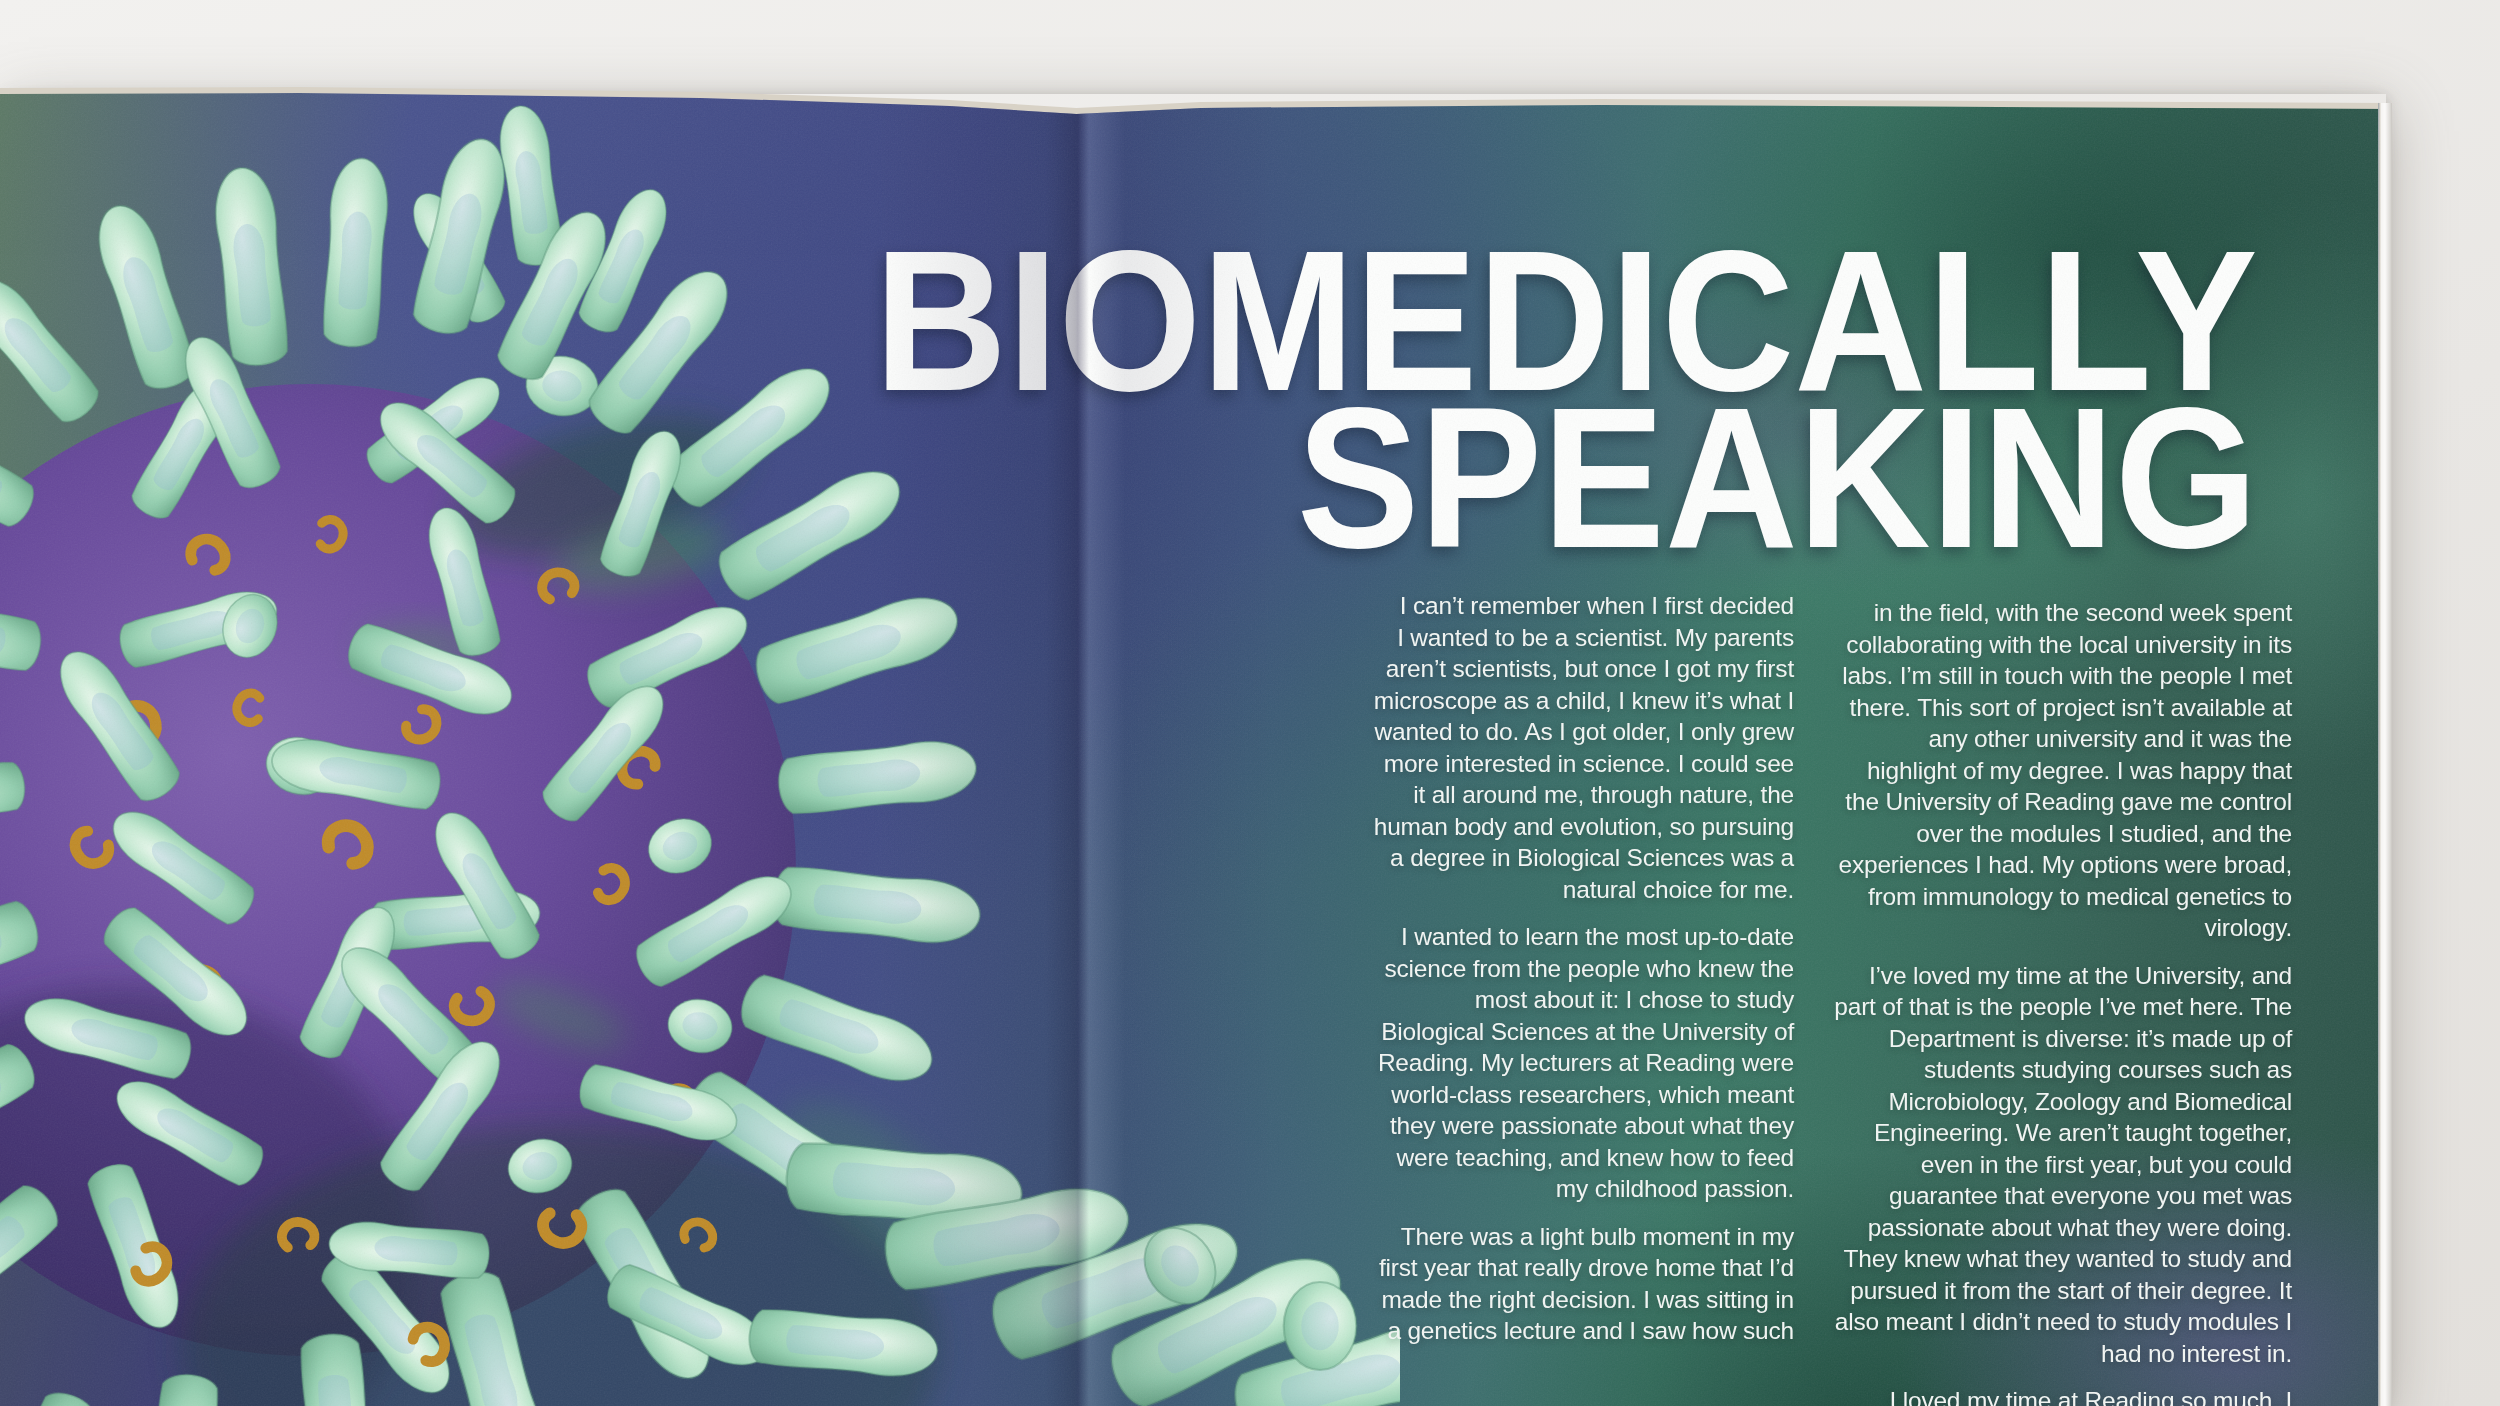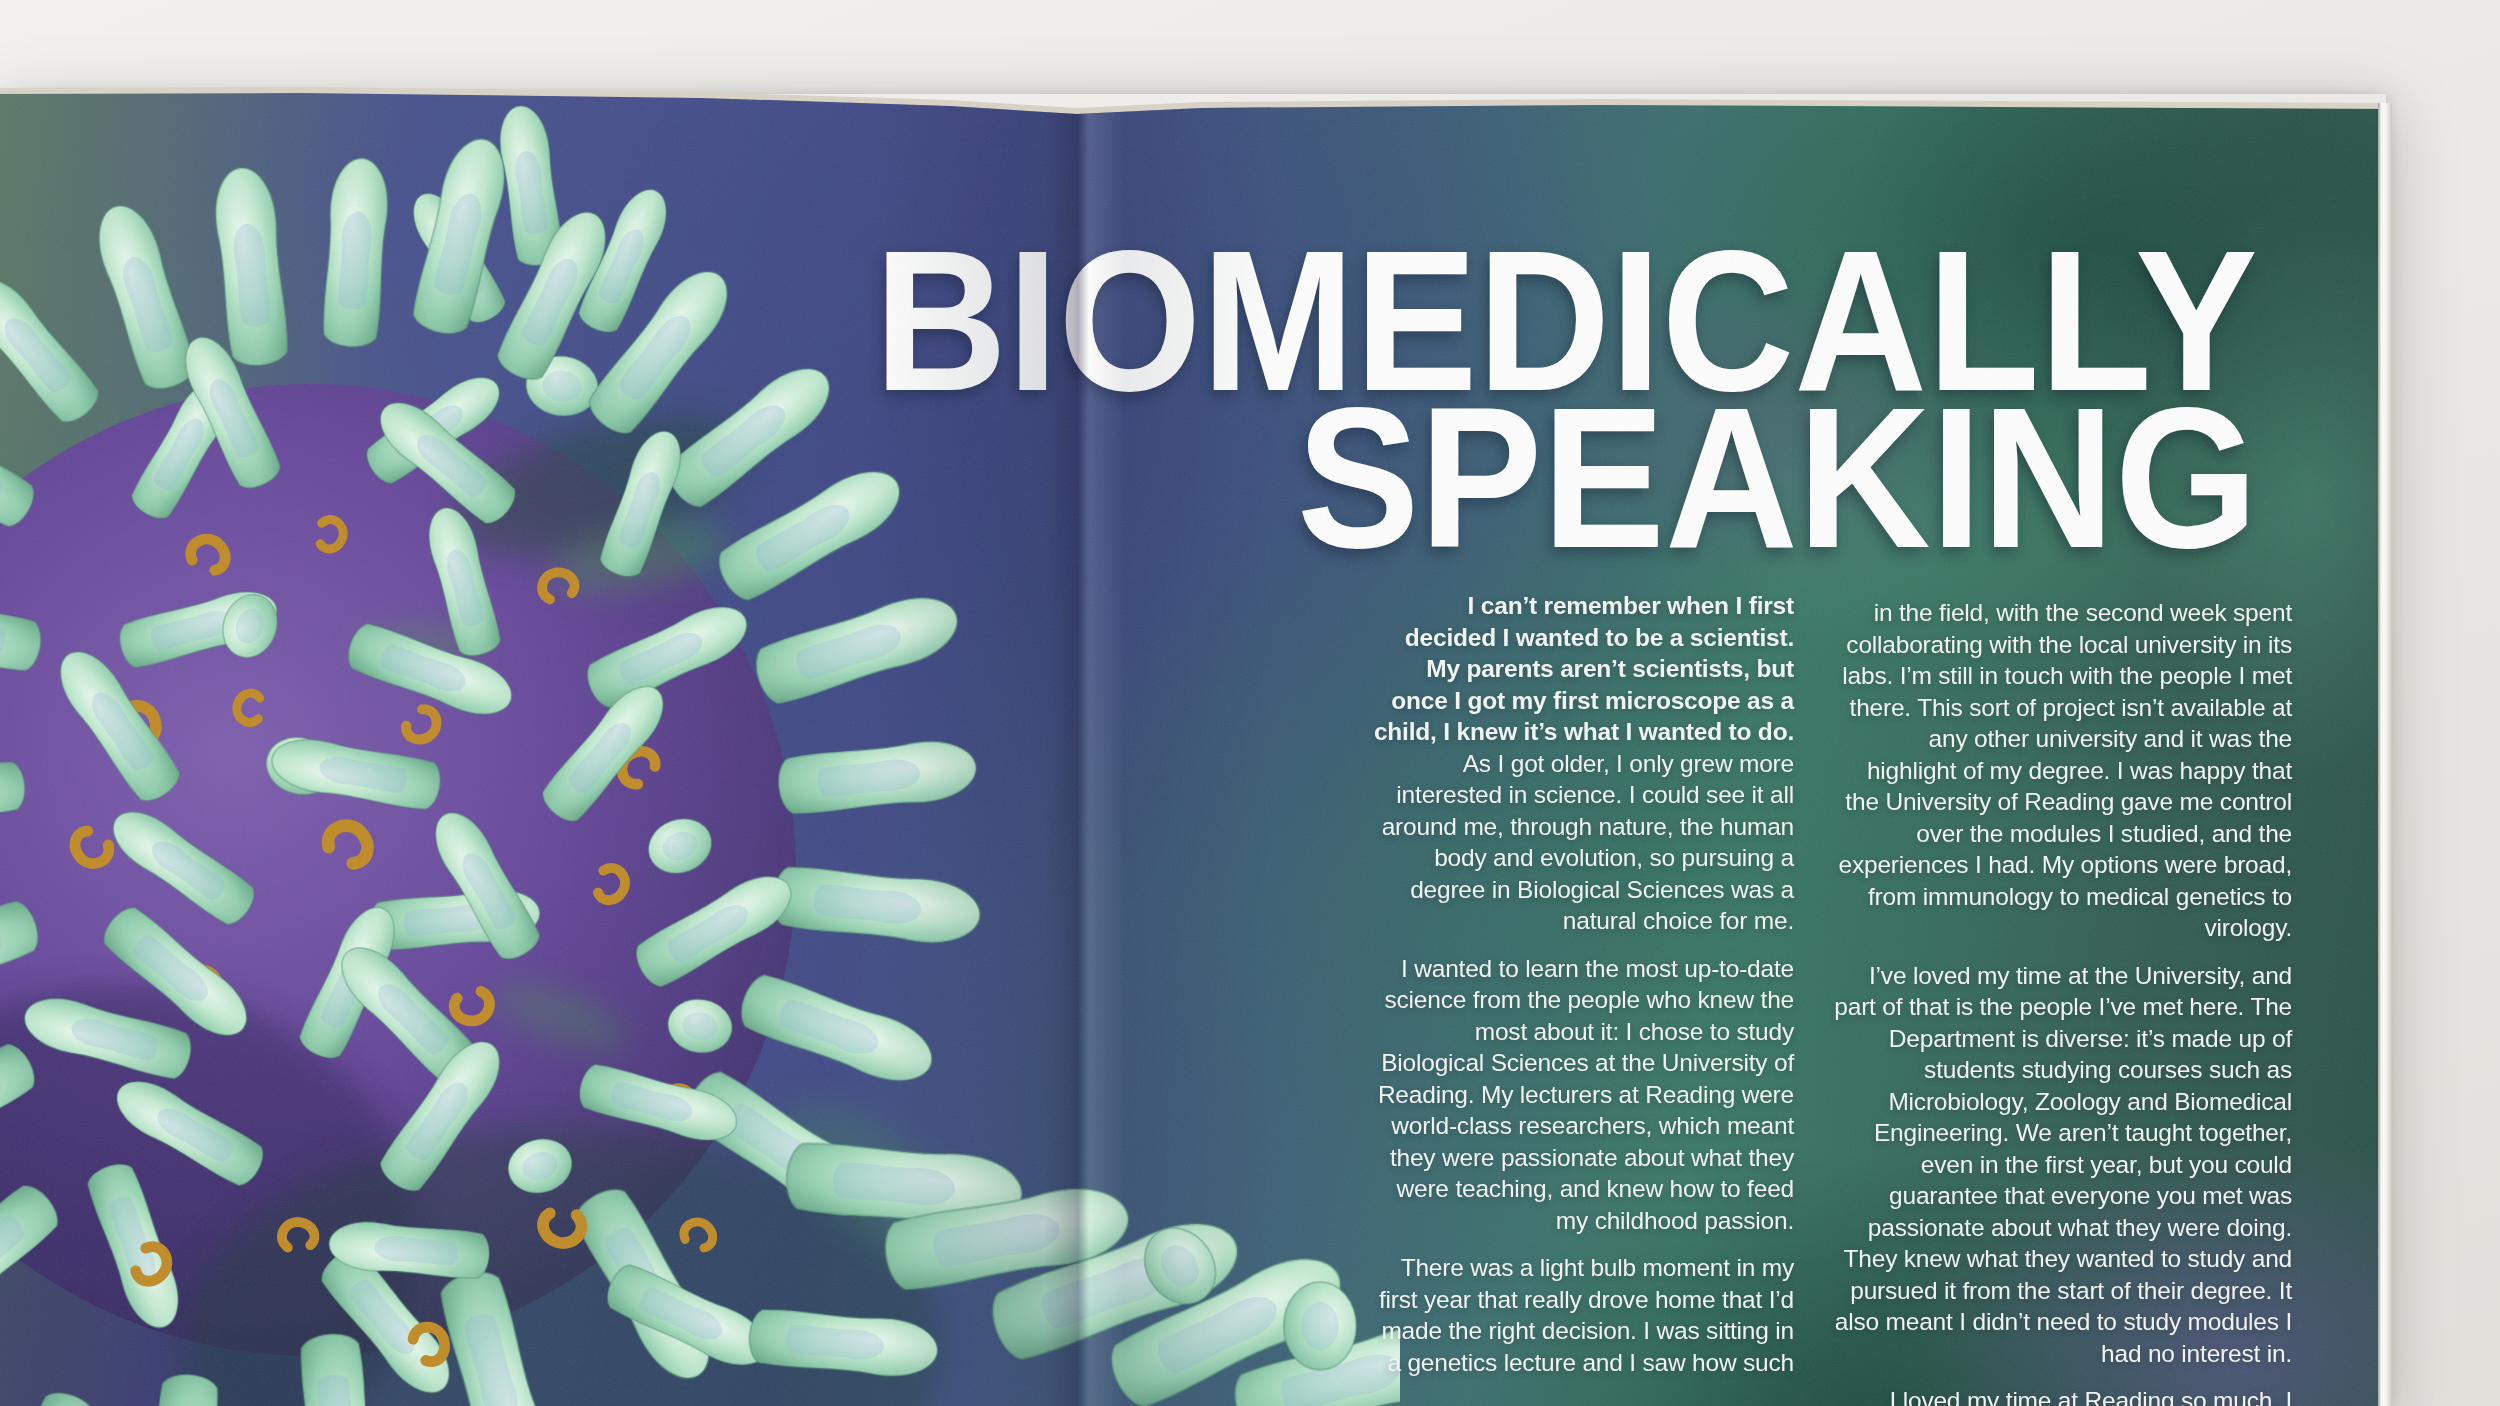--- a/index.html
+++ b/index.html
@@ -35,21 +35,21 @@
     text-shadow:-3px 6px 14px rgba(8,18,34,.38);}
   .title span{display:block;}
 
   .columns{position:absolute;left:1368px;top:504px;z-index:3;display:flex;gap:40px;color:#f3f6f4;}
   .col1{width:426px;}
   .col2{width:458px;padding-top:7px;}
   .byline{font-weight:bold;font-size:25px;line-height:32px;color:#ffffff;margin-bottom:21px;
     text-shadow:0 2px 7px rgba(0,22,22,.30);}
   .columns p{margin:0 0 16px 0;font-size:24.5px;line-height:31.5px;letter-spacing:-.2px;
     text-shadow:0 2px 7px rgba(0,22,22,.28);text-align:right;}
-  .columns p strong{font-weight:bold;margin-left:28px;}
+  .columns p strong{font-weight:normal;margin-left:28px;}
 
   .gutter{position:absolute;left:877px;top:0;bottom:0;width:400px;z-index:4;pointer-events:none;background:
     linear-gradient(90deg,transparent 0%,rgba(15,12,40,.12) 42%,rgba(15,12,40,.30) 49.5%,rgba(20,16,50,.34) 50.2%,rgba(255,255,255,.10) 53%,rgba(15,12,40,.08) 62%,transparent 100%);}
 
   .grain{position:absolute;inset:0;width:100%;height:100%;z-index:5;pointer-events:none;}
 
   .page-stack{position:absolute;top:0;right:0;bottom:0;width:14px;z-index:6;background:
     linear-gradient(90deg,rgba(110,130,155,.55) 0px,rgba(110,130,155,0) 2px,#f5f4f2 3px,#fbfaf9 7px,#dcdad6 12px,#c9c6c1 14px);}
 </style>
 </head>

